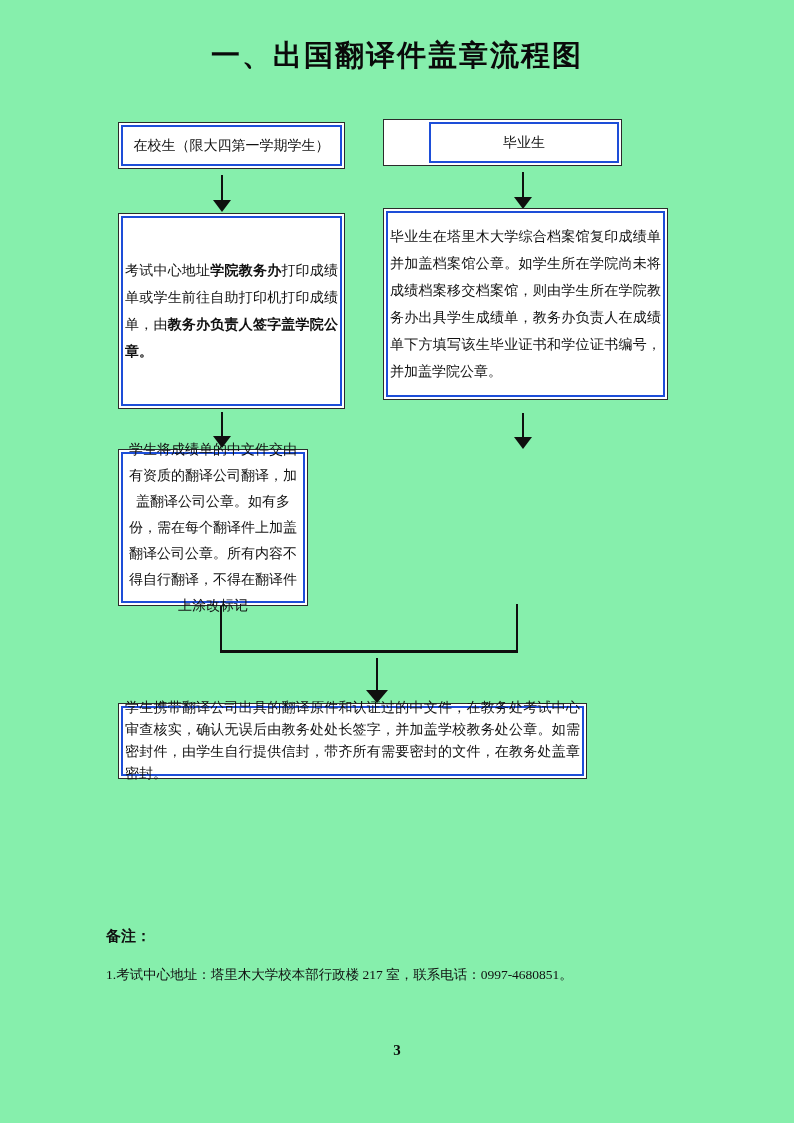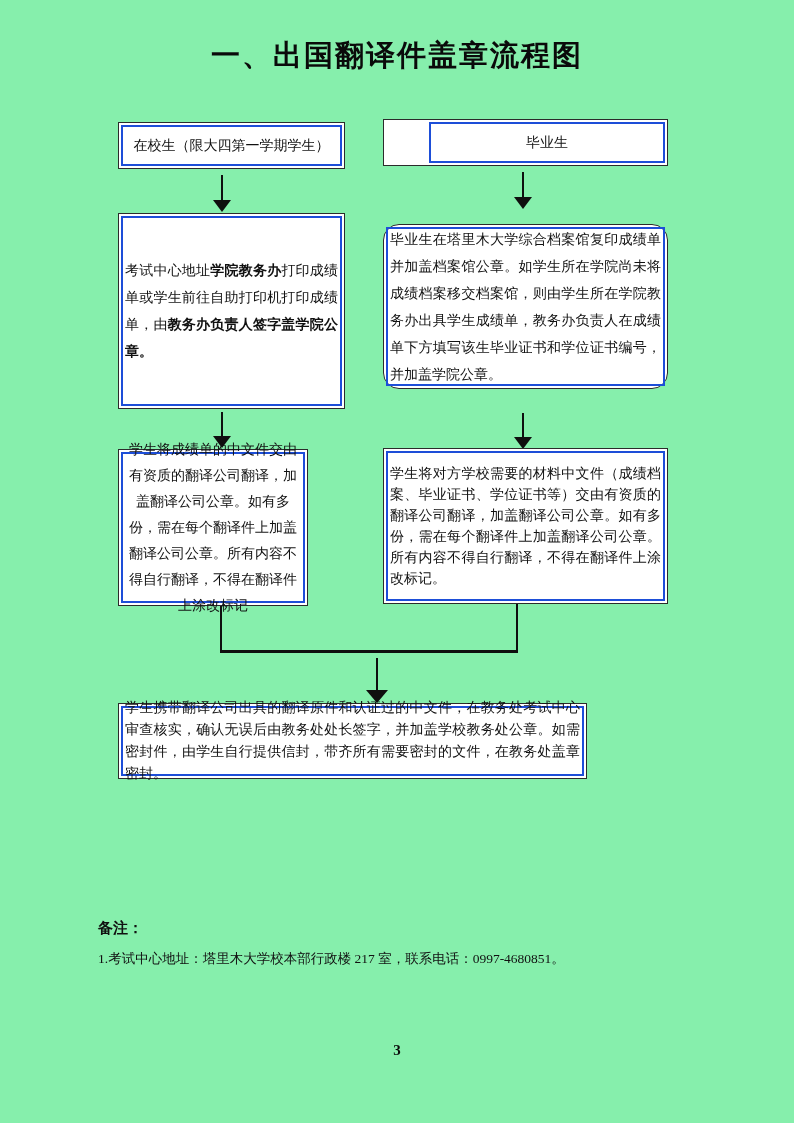--- a/index.html
+++ b/index.html
@@ -46,86 +46,81 @@
   .v-arrow.big .head{
     border-left:11px solid transparent;border-right:11px solid transparent;
     border-top:13px solid #0f0f0f;
   }
   .cline{position:absolute;background:#0f0f0f;}
   .notes{
     position:absolute;left:90px;top:908px;width:618px;
     font-size:13.5px;line-height:22.5px;color:#111;
   }
   .notes .heading{font-weight:700;font-size:15px;line-height:24px;}
-  .notes p{margin:8px;}
+  .notes p{margin:16px;}
   .page-number{
     position:absolute;top:1042px;left:0;width:100%;
     text-align:center;font-weight:700;font-size:15px;color:#0a0a0a;
   }
 </style>
 </head>
 <body>
 
 <div class="page">
 
   <div class="title">一、出国翻译件盖章流程图</div>
 
   <div class="flowbox" style="left:118px;top:122px;width:227px;height:47px;">
     <div class="inner">
       <div class="txt center">在校生（限大四第一学期学生）</div>
     </div>
   </div>
 
-  <div class="flowbox" style="left:383px;top:119px;width:285px;height:47px;padding-left:45px;">
+  <div class="flowbox" style="left:383px;top:119px;width:239px;height:47px;padding-left:45px;">
     <div class="inner">
       <div class="txt center">毕业生</div>
     </div>
   </div>
 
   <div class="v-arrow" style="left:213px;top:175px;height:37px;">
     <div class="shaft"></div>
     <div class="head"></div>
   </div>
   <div class="v-arrow" style="left:514px;top:172px;height:37px;">
     <div class="shaft"></div>
     <div class="head"></div>
   </div>
 
   <div class="flowbox" style="left:118px;top:213px;width:227px;height:196px;">
     <div class="inner">
       <div class="txt justify lh27"><span>考试中心地址</span><span style="font-weight: 700; margin-top: 31px;">学院教务办</span><span>打印成绩单或学生前往自助打印机打印成绩单，由</span><span style="font-weight: 700;">教务办负责人签字盖学院公章。</span></div>
     </div>
   </div>
 
-  <div class="flowbox" style="left:383px;top:224px;width:285px;height:165px;border-radius:16px;">
+  <div class="flowbox" style="left:383px;top:208px;width:285px;height:192px;">
     <div class="inner">
       <div class="txt justify lh27">毕业生在塔里木大学综合档案馆复印成绩单并加盖档案馆公章。如学生所在学院尚未将成绩档案移交档案馆，则由学生所在学院教务办出具学生成绩单，教务办负责人在成绩单下方填写该生毕业证书和学位证书编号，并加盖学院公章。</div>
     </div>
   </div>
 
   <div class="v-arrow" style="left:213px;top:412px;height:36px;">
     <div class="shaft"></div>
     <div class="head"></div>
   </div>
   <div class="v-arrow" style="left:514px;top:413px;height:36px;">
     <div class="shaft"></div>
     <div class="head"></div>
   </div>
 
   <div class="flowbox" style="left:118px;top:449px;width:190px;height:157px;">
     <div class="inner">
       <div class="txt center lh26">学生将成绩单的中文件交由有资质的翻译公司翻译，加盖翻译公司公章。如有多份，需在每个翻译件上加盖翻译公司公章。所有内容不得自行翻译，不得在翻译件上涂改标记</div>
     </div>
   </div>
 
-  <div class="flowbox" style="left:383px;top:448px;width:285px;height:156px;">
-    <div class="inner">
-      <div class="txt justify lh21">学生将对方学校需要的材料中文件（成绩档案、毕业证书、学位证书等）交由有资质的翻译公司翻译，加盖翻译公司公章。如有多份，需在每个翻译件上加盖翻译公司公章。所有内容不得自行翻译，不得在翻译件上涂改标记。</div>
-    </div>
-  </div>
 
   <div class="cline" style="left:220px;top:606px;width:2px;height:46px;"></div>
   <div class="cline" style="left:516px;top:604px;width:2px;height:48px;"></div>
   <div class="cline" style="left:220px;top:650px;width:298px;height:3px;"></div>
 
   <div class="v-arrow big" style="left:366px;top:658px;height:45px;">
     <div class="shaft"></div>
     <div class="head"></div>
   </div>
 

